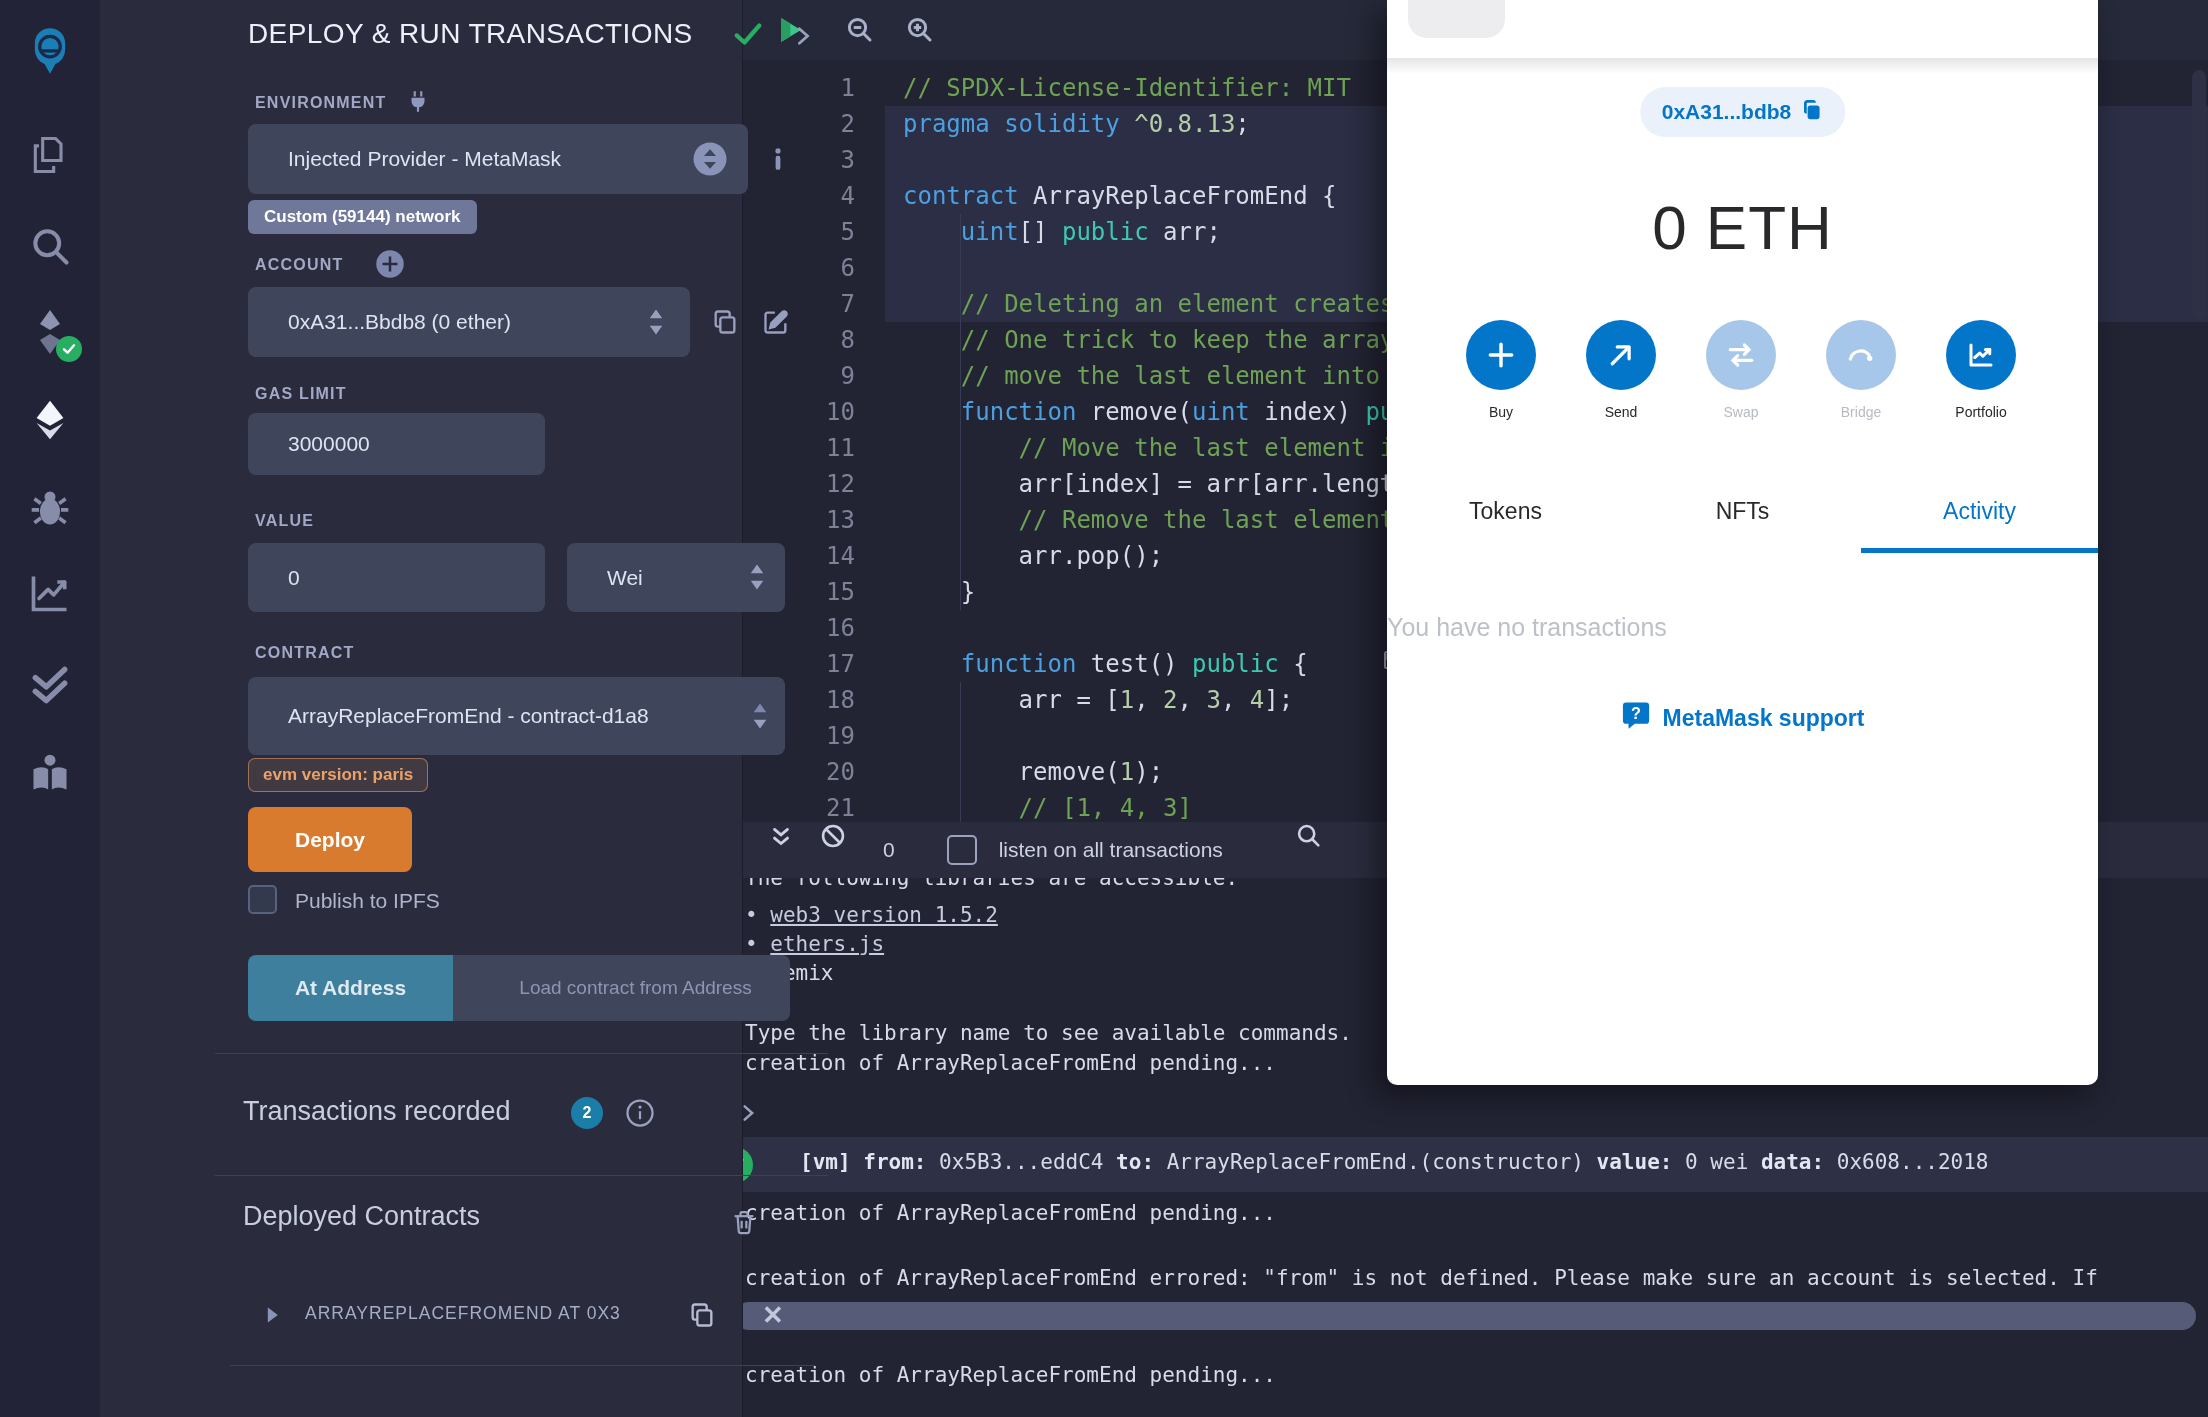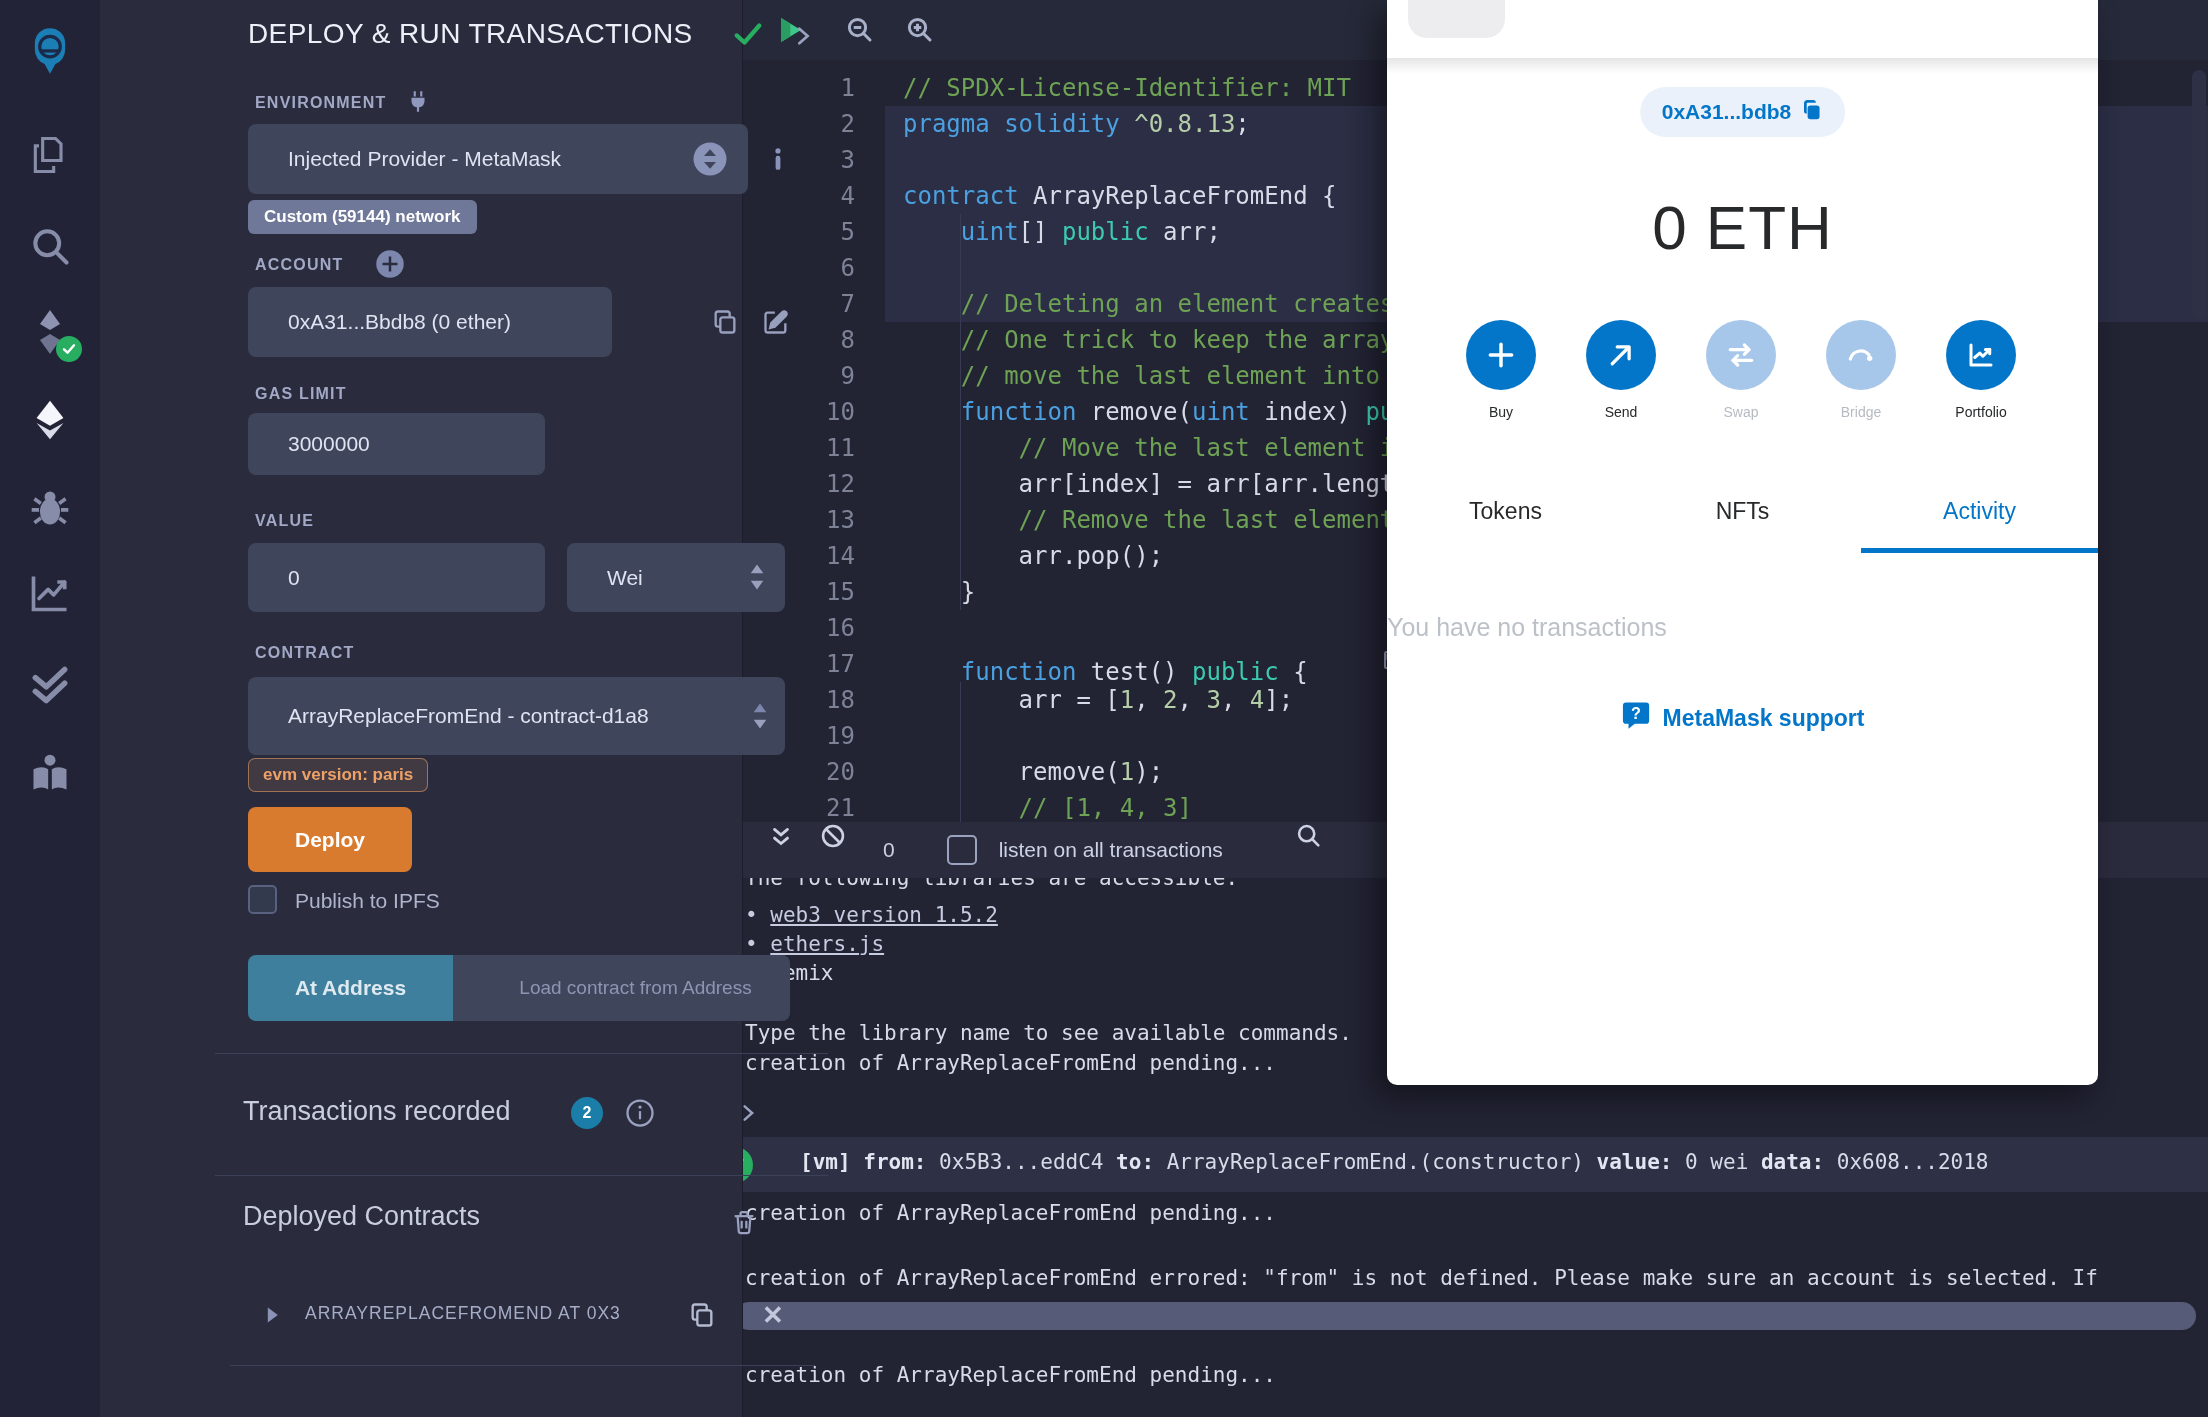--- a/index.html
+++ b/index.html
@@ -204,21 +204,21 @@
         <div class="code-row" style="top: 514px;">
           <span class="ln">15</span>
           <span class="code" style="left: 217.8px;"><span class="tk-p">}</span></span>
         </div>
         <div class="code-row" style="top: 550px;">
           <span class="ln">16</span>
           <span class="code" style="left: 160px;"></span>
         </div>
         <div class="code-row" style="top: 586px;">
           <span class="ln">17</span>
-          <span class="code" style="left: 217.8px; margin-top: 8px;"><span class="tk-k">function</span><span class="tk-p"> test() </span><span class="tk-v">public</span><span class="tk-p"> {</span></span>
+          <span class="code" style="left: 217.8px;"><span class="tk-k">function</span><span class="tk-p"> test() </span><span class="tk-v">public</span><span class="tk-p"> {</span></span>
           <span class="gas-ico" style="left: 637px; top: 18px;"><svg width="24" height="24" viewBox="0 0 24 24" fill="none" stroke="#9aa0b8" stroke-width="2">
               <rect x="5" y="4" width="9" height="16" rx="1.5"></rect>
               <path d="M7.5 7 h4 v4 h-4 Z" fill="#9aa0b8"></path>
               <path d="M14 10 h2.5 a1.5 1.5 0 0 1 1.5 1.5 V17 a1.5 1.5 0 0 0 3 0 V9 l-2.5 -2.5"></path>
             </svg></span>
         </div>
         <div class="code-row" style="top: 622px;">
           <span class="ln">18</span>
           <span class="code" style="left: 275.6px;"><span class="tk-p">arr = [</span><span class="tk-n">1</span><span class="tk-p">, </span><span class="tk-n">2</span><span class="tk-p">, </span><span class="tk-n">3</span><span class="tk-p">, </span><span class="tk-n">4</span><span class="tk-p">];</span></span>
         </div>
@@ -388,21 +388,21 @@
     </span>
     <div class="badge-net">Custom (59144) network</div>
 
     <div class="lbl" style="top:256px">ACCOUNT</div>
     <span class="icon-btn" style="left:290px;top:264px">
       <svg width="30" height="30" viewBox="0 0 24 24">
           <circle cx="12" cy="12" r="11" fill="#7d87ad"></circle>
           <path d="M11 6 h2 v5 h5 v2 h-5 v5 h-2 v-5 H6 v-2 h5 Z" fill="#2a2c3e"></path>
         </svg>
     </span>
-    <div class="sel" style="left:148px; top:287px; width:364px; height:70px">
+    <div class="sel" style="left:148px; top:287px; width:442px; height:70px">
       <span>0xA31...Bbdb8 (0 ether)</span>
       <span class="icon-btn" style="left:408px;top:35px">
         <svg width="20" height="30" viewBox="0 0 16 24" fill="#98a0bd">
             <path d="M8 2 L13 9 H3 Z"></path>
             <path d="M8 22 L3 15 H13 Z"></path>
           </svg>
       </span>
     </div>
     <span class="icon-btn" style="left:625px;top:322px">
       <svg width="28" height="28" viewBox="0 0 24 24" fill="none" stroke="#98a0bd" stroke-width="2">

